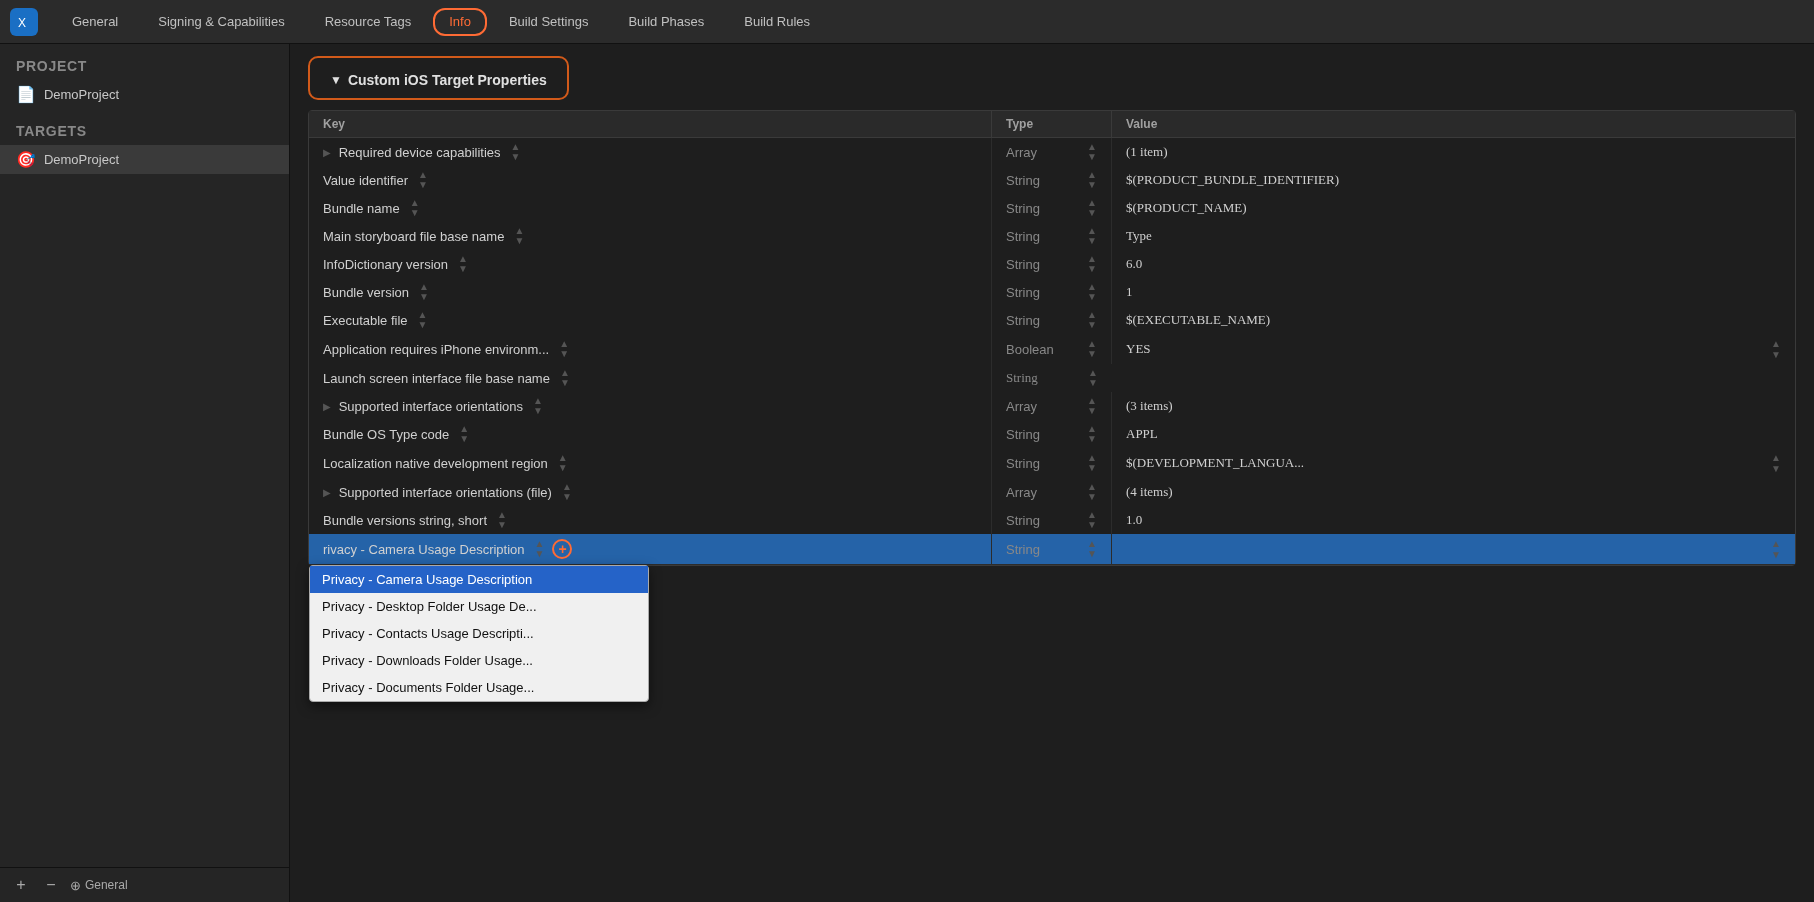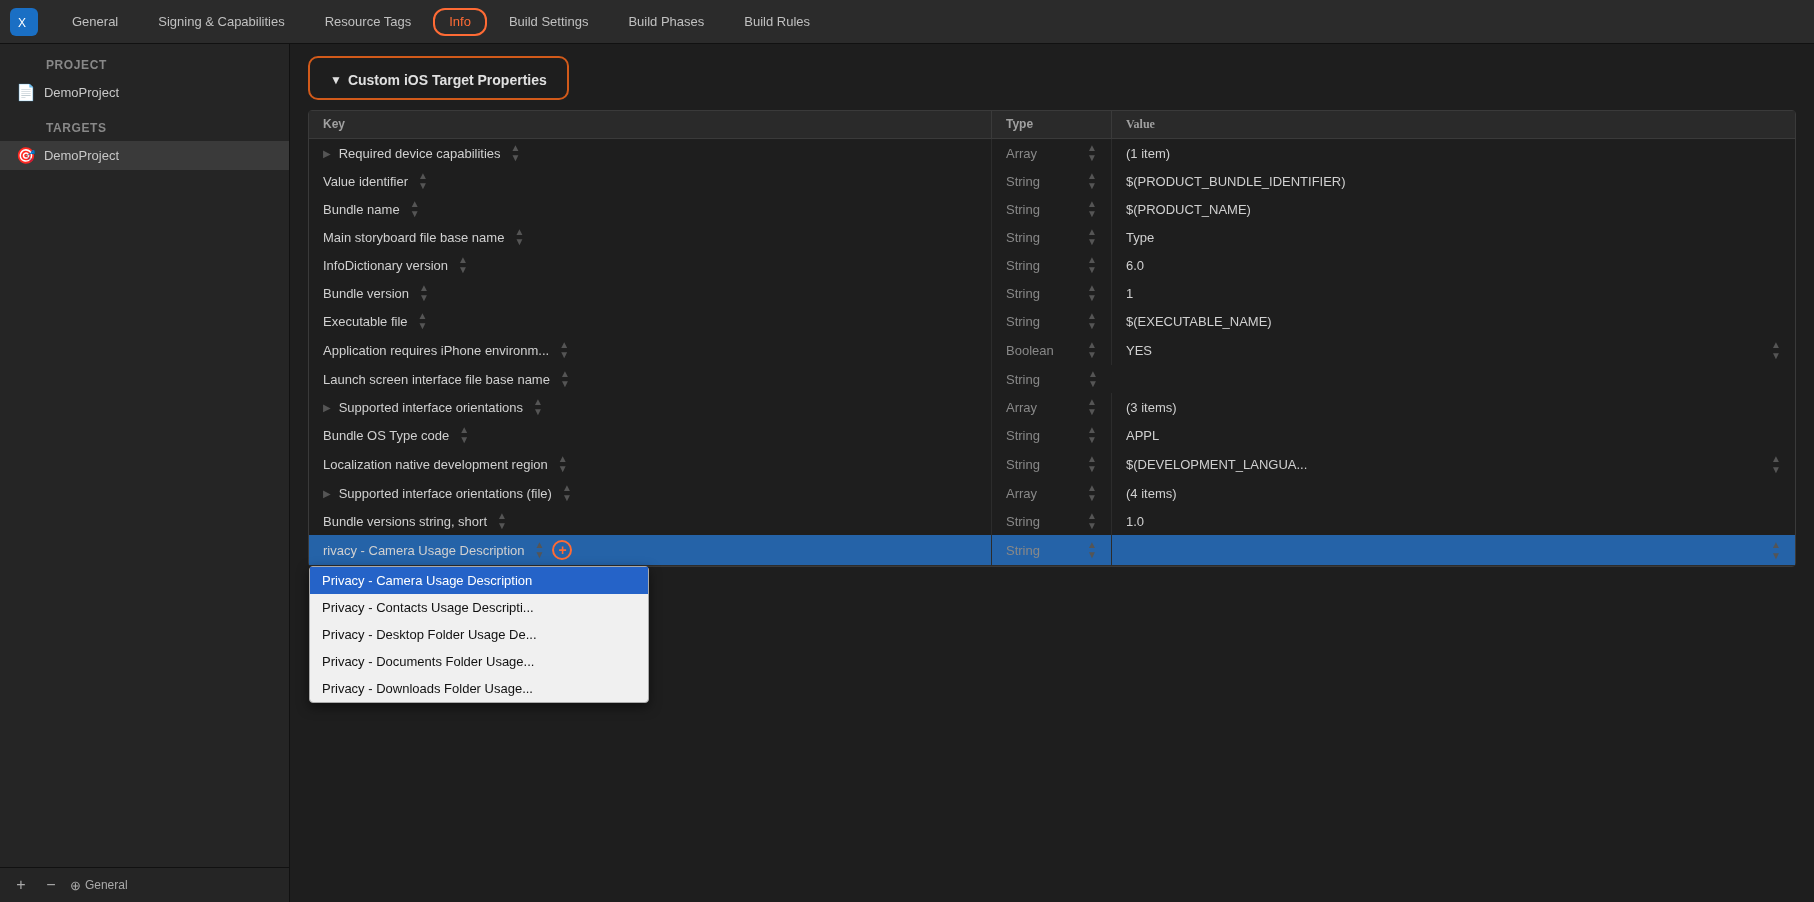--- a/index.html
+++ b/index.html
@@ -62,26 +62,25 @@
     .sidebar {
       width: 290px;
       background: #252525;
       border-right: 1px solid #111;
       flex-shrink: 0;
       display: flex;
       flex-direction: column;
     }
     .sidebar-section-header {
       color: #888;
-      font-size: 12px;
+      font-size: 14px;
       font-weight: 700;
       text-transform: uppercase;
       letter-spacing: 0.05em;
       padding: 14px 16px 6px;
-      margin-left: 30px;
     }
     .sidebar-item {
       display: flex;
       align-items: center;
       padding: 5px 16px;
       cursor: pointer;
       color: #c8c8c8;
       font-size: 13px;
       gap: 8px;
     }
@@ -156,21 +155,21 @@
       background: #2a2a2a;
       border-bottom: 1px solid #3a3a3a;
     }
     .table-header-cell {
       padding: 6px 14px;
       font-size: 12px;
       font-weight: 600;
       color: #a0a0a0;
       border-right: 1px solid #3a3a3a;
     }
-    .table-header-cell:last-child { border-right: none; font-family: Liberation Serif, serif; }
+    .table-header-cell:last-child { border-right: none; }
 
     .table-row {
       display: grid;
       grid-template-columns: 1fr 120px 1fr;
       border-bottom: 1px solid #2c2c2c;
       min-height: 28px;
     }
     .table-row:last-child { border-bottom: none; }
     .table-row.selected {
       background: #2563a8;
@@ -178,21 +177,21 @@
     .table-cell {
       padding: 4px 14px;
       display: flex;
       align-items: center;
       color: #d0d0d0;
       font-size: 13px;
       gap: 4px;
       border-right: 1px solid #2c2c2c;
       position: relative;
     }
-    .table-cell:last-child { border-right: none; }
+    .table-cell:last-child { border-right: none; font-family: Liberation Serif, serif; }
     .table-cell.type-cell { color: #888; }
     .stepper-icon {
       color: #555;
       font-size: 10px;
       display: flex;
       flex-direction: column;
       line-height: 1;
       margin-left: 4px;
     }
     .expand-arrow {
@@ -652,24 +651,24 @@
               <div class="table-cell">
                 <span></span>
                 <div class="value-stepper" style="margin-left: auto;">
                   <span>▲</span>
                   <span>▼</span>
                 </div>
               </div>
             </div>
             <div class="autocomplete-dropdown">
               <div class="autocomplete-item highlighted">Privacy - Camera Usage Description</div>
+              <div class="autocomplete-item">Privacy - Desktop Folder Usage De...</div>
               <div class="autocomplete-item">Privacy - Contacts Usage Descripti...</div>
-              <div class="autocomplete-item">Privacy - Desktop Folder Usage De...</div>
+              <div class="autocomplete-item">Privacy - Downloads Folder Usage...</div>
               <div class="autocomplete-item">Privacy - Documents Folder Usage...</div>
-              <div class="autocomplete-item">Privacy - Downloads Folder Usage...</div>
             </div>
           </div>
         </div>
     </div>
 
     <div class="sub-section">
       <div class="sub-section-row">
         <span class="sub-section-expand">▶</span>
         <span>Document Types</span>
       </div>

